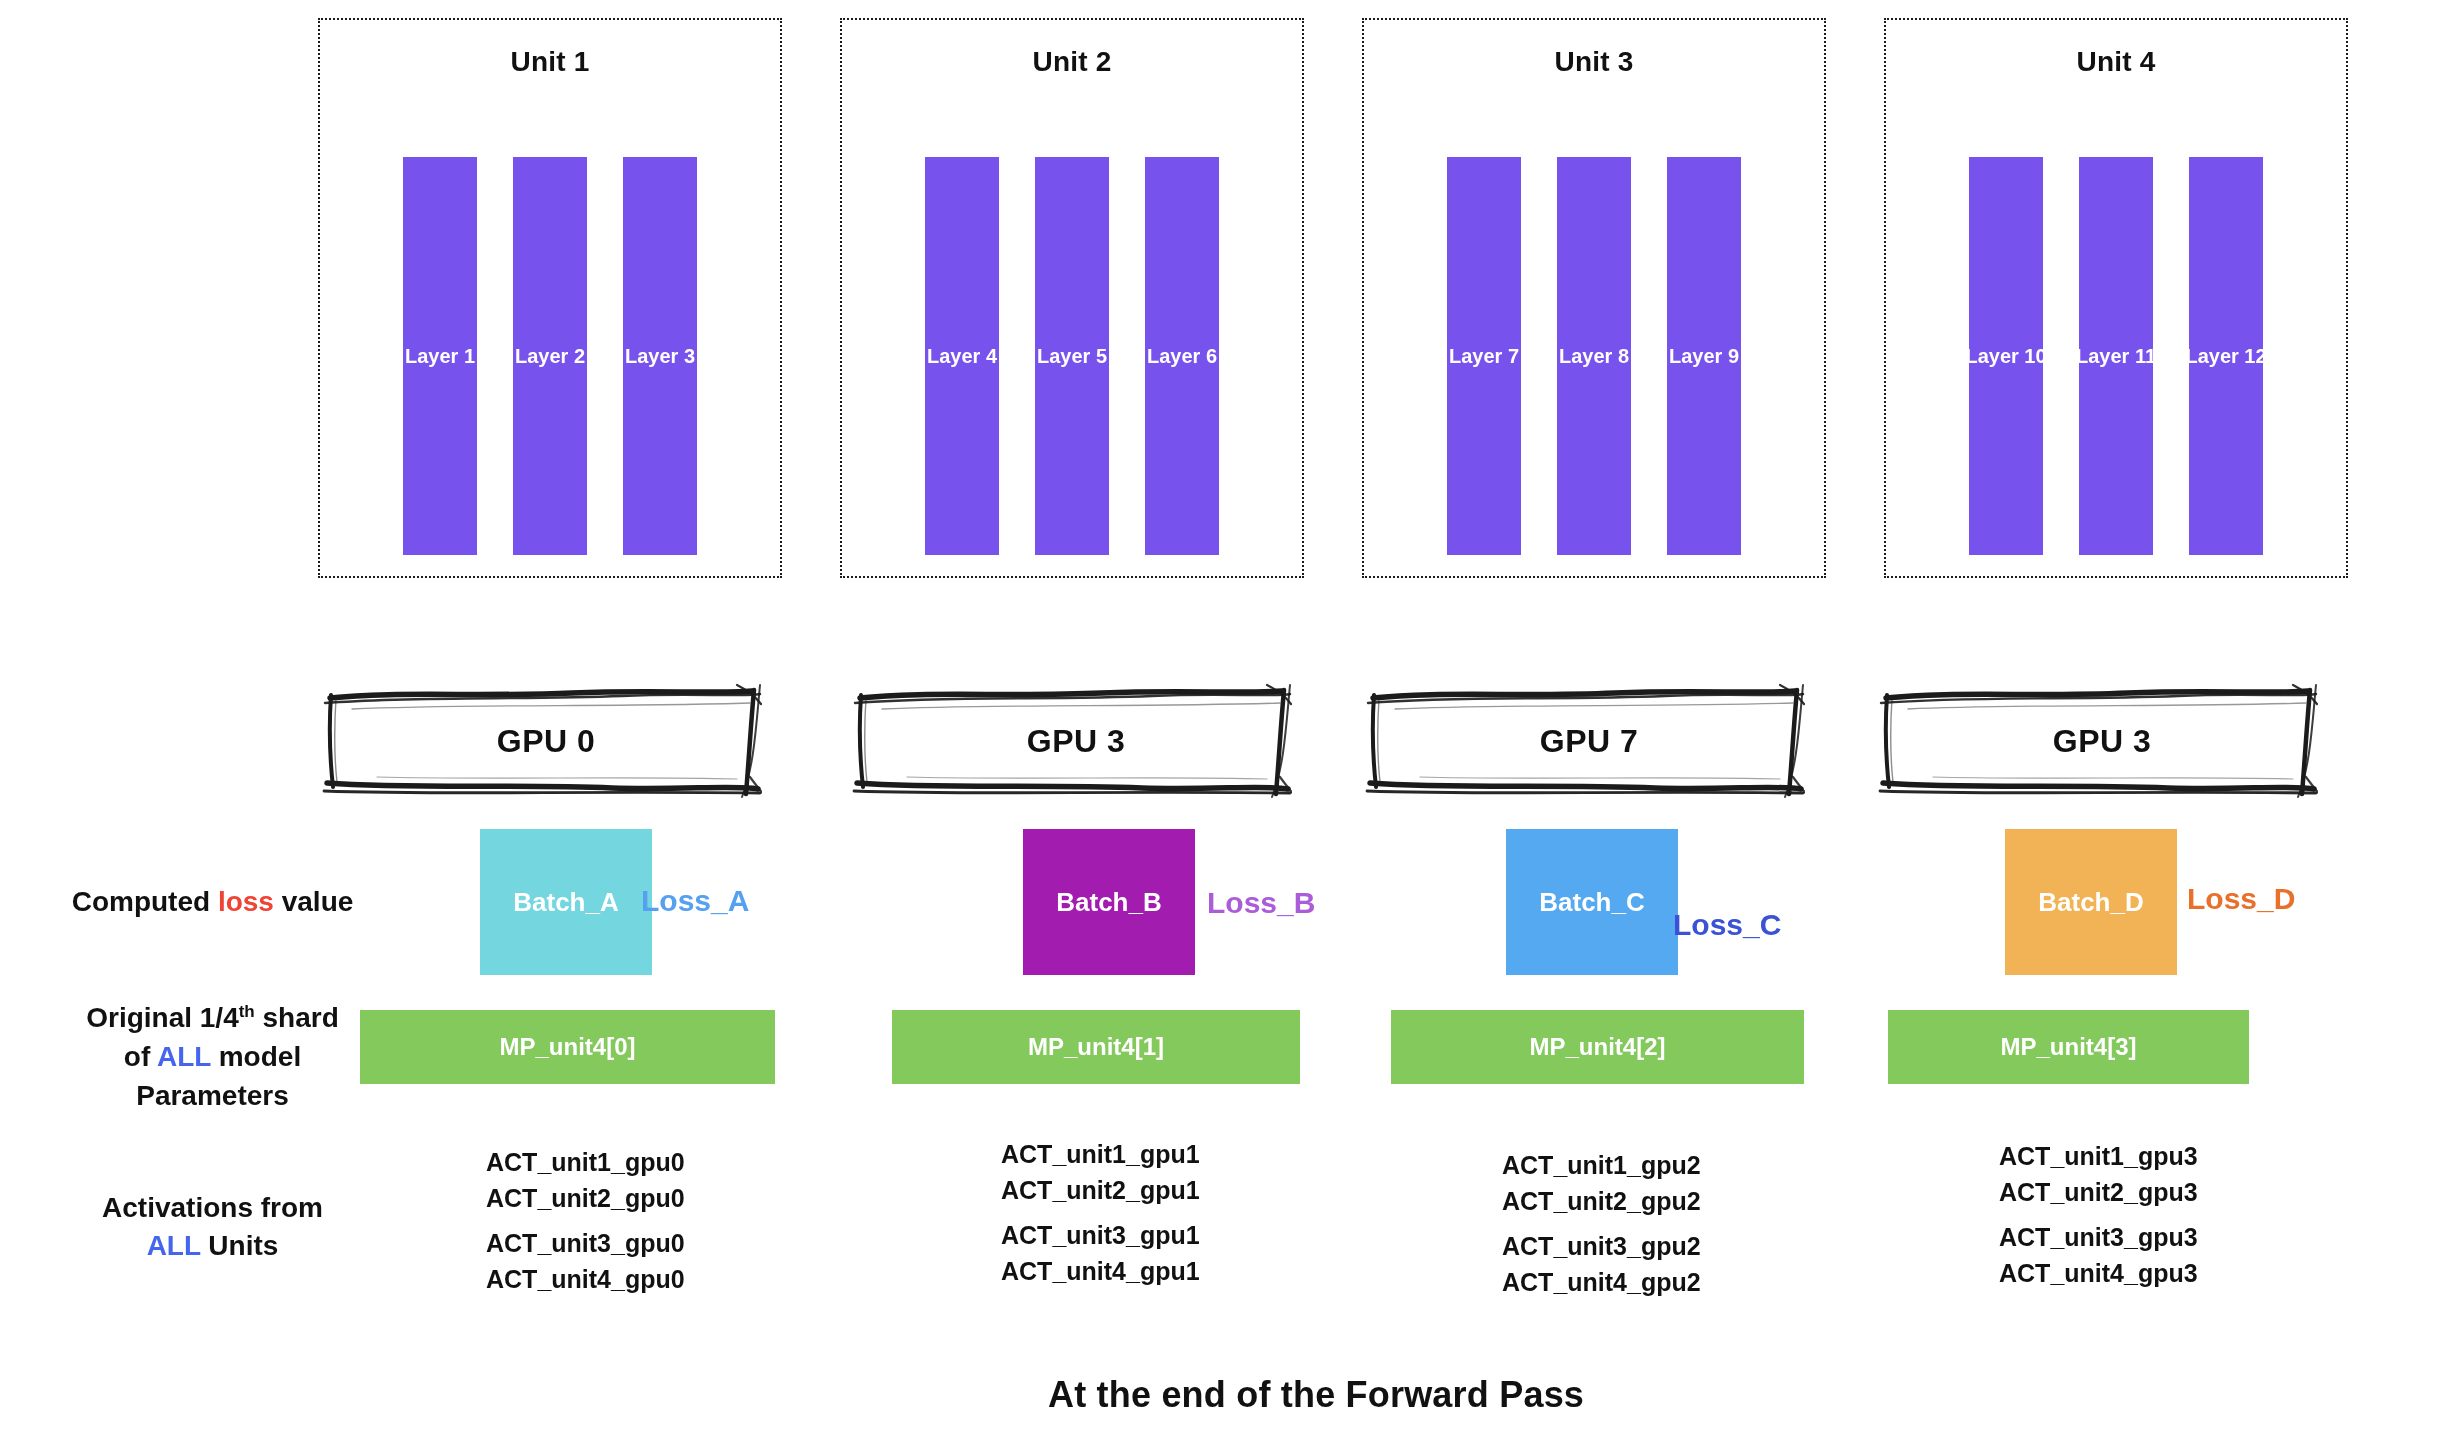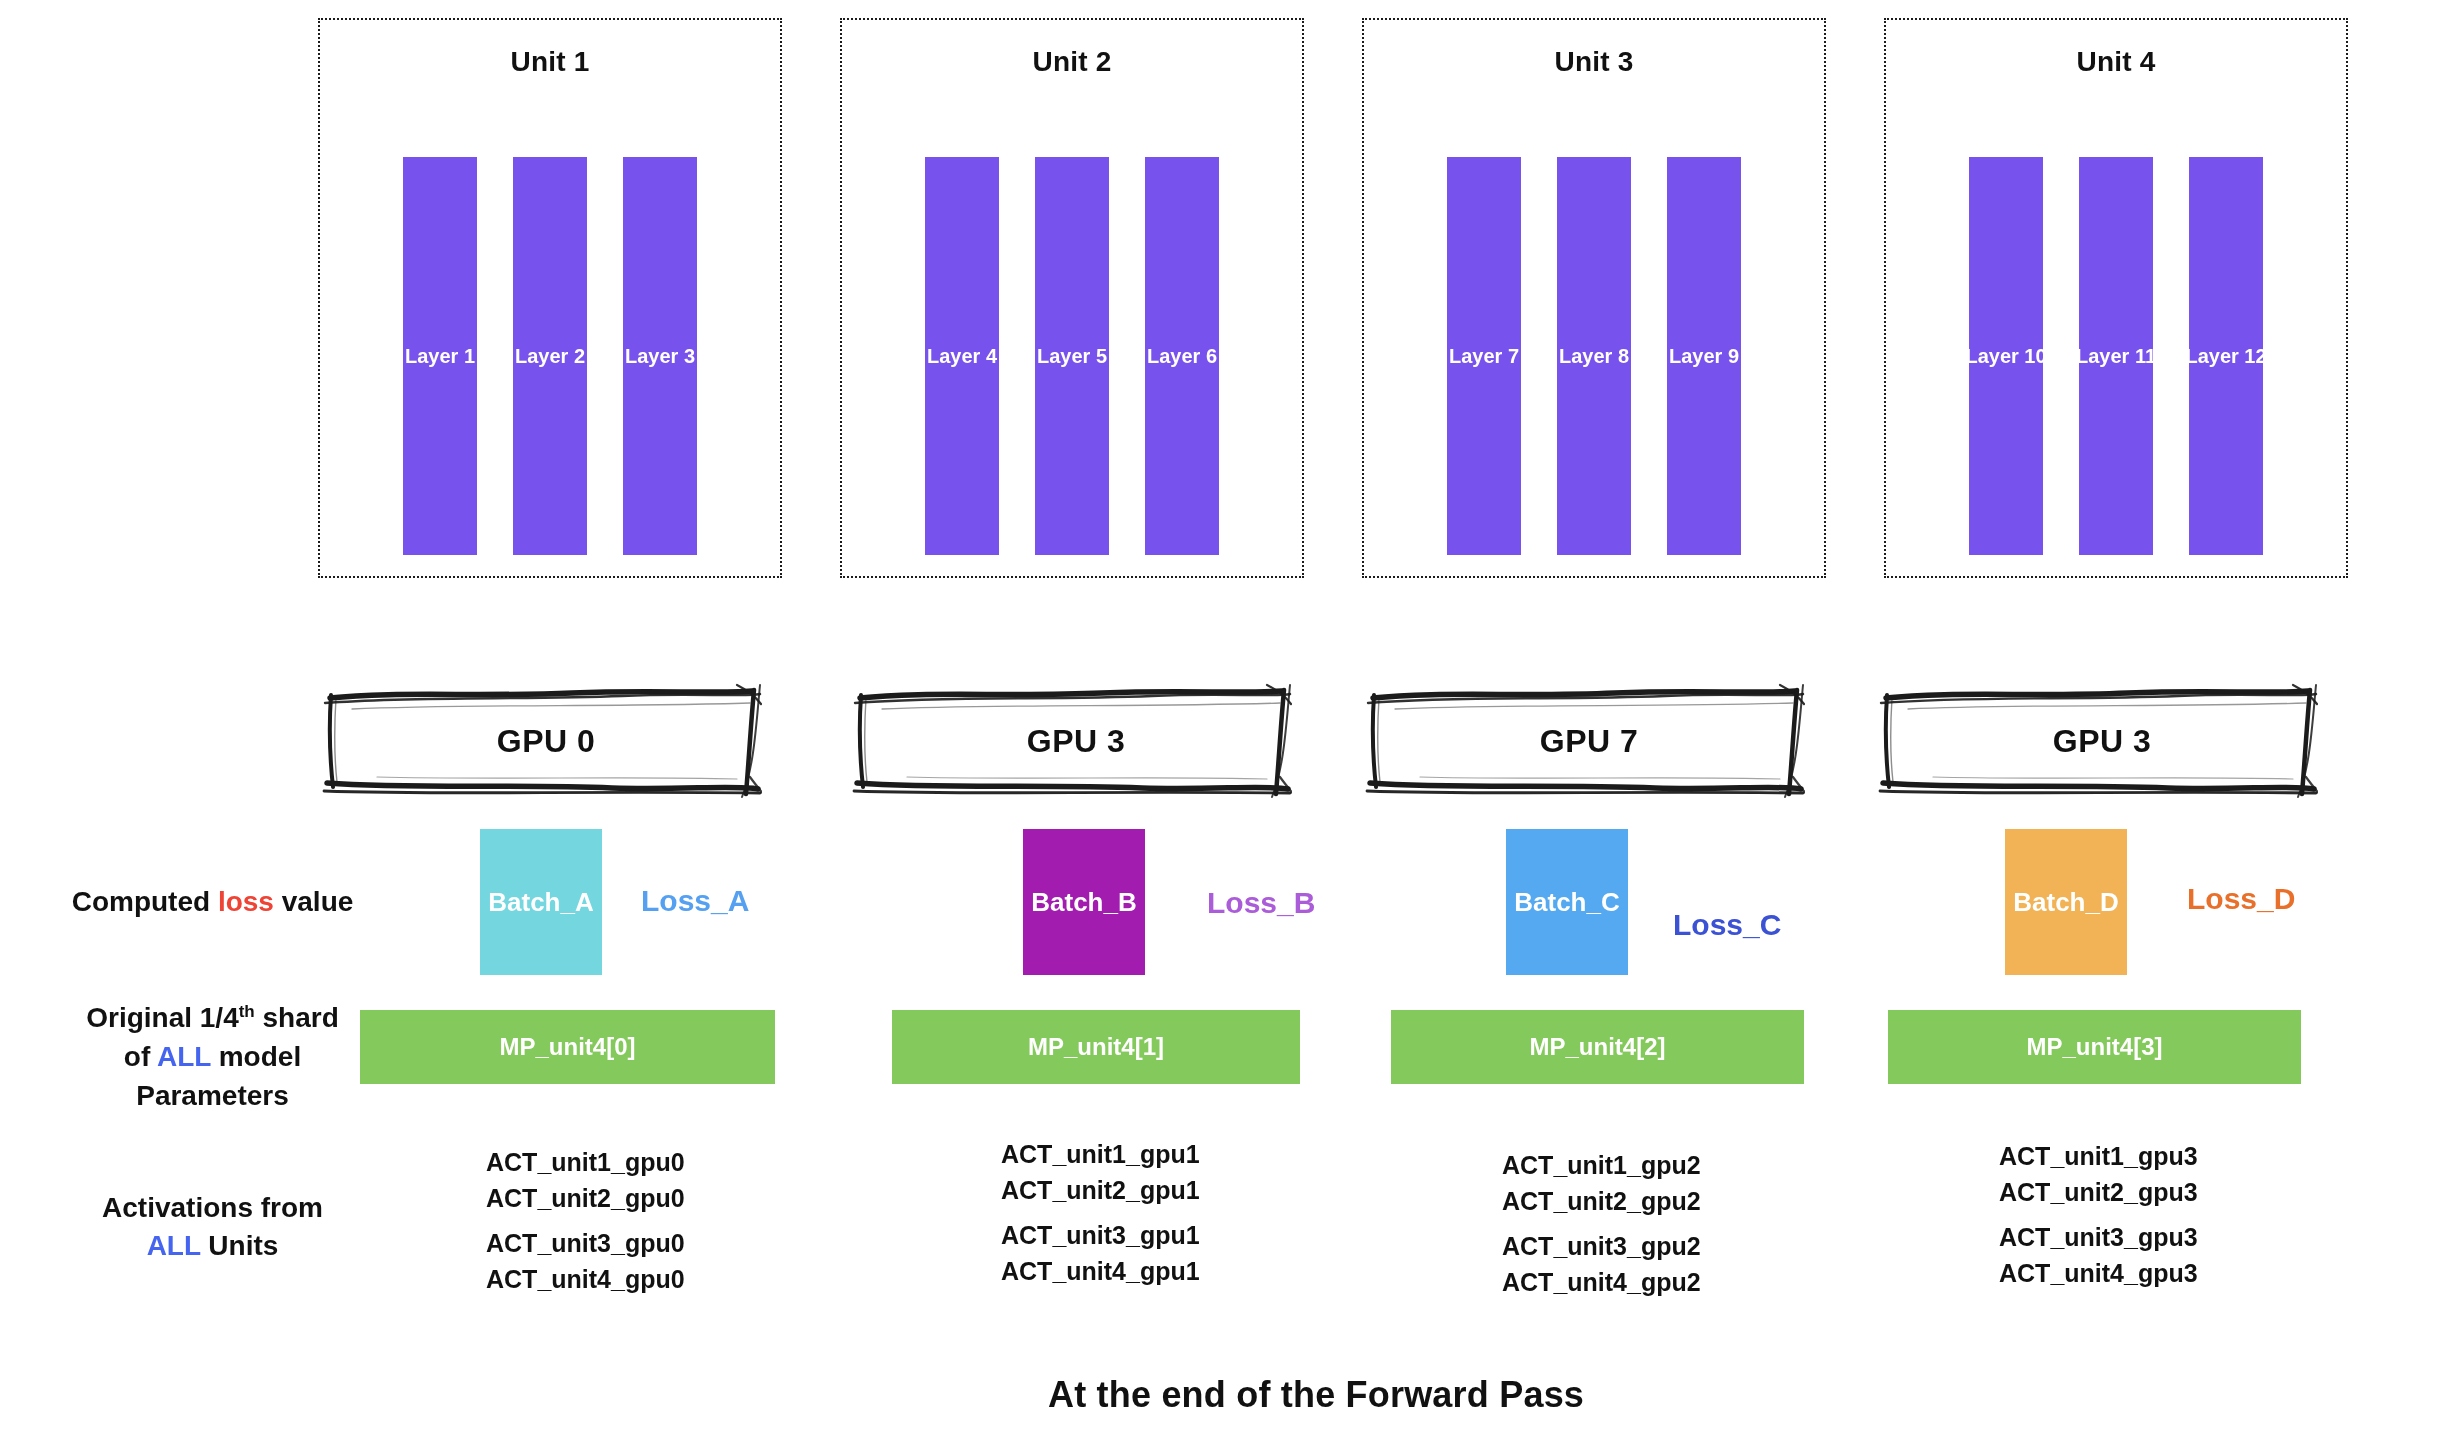--- a/index.html
+++ b/index.html
@@ -36,21 +36,21 @@
   .gpu{position:absolute;top:682px;width:440px;height:118px;}
   .g0{left:322px}.g1{left:852px}.g2{left:1365px}.g3{left:1878px}
   .gpu svg{position:absolute;left:0;top:0;width:100%;height:100%;}
   .gpu-label{
     position:absolute;left:4px;top:0;width:100%;height:100%;
     display:flex;align-items:center;justify-content:center;
     font-size:32px;letter-spacing:.5px;
   }
   
   .batch{
-    position:absolute;top:829px;width:122px;height:146px;
+    position:absolute;top:829px;width:172px;height:146px;
     display:flex;align-items:center;justify-content:center;
     color:#fff;font-size:26px;
   }
   .b0{left:480px;background:#74D6DF;}
   .b1{left:1023px;background:#a21caf;}
   .b2{left:1506px;background:#55A9F0;}
   .b3{left:2005px;background:#F2B356;}
   
   .loss{position:absolute;font-size:30px;white-space:nowrap;}
   .l0{left:641px;top:884px;color:#55A0F0;}
@@ -59,21 +59,21 @@
   .l3{left:2187px;top:882px;color:#E8702A;}
   
   .mp{
     position:absolute;top:1010px;height:74px;background:#84C95B;
     display:flex;align-items:center;justify-content:center;
     color:#fff;font-size:24px;
   }
   .m0{left:360px;width:415px;}
   .m1{left:892px;width:408px;}
   .m2{left:1391px;width:413px;}
-  .m3{left:1888px;width:413px;}
+  .m3{left:1888px;width:361px;}
   
   .acts{position:absolute;font-size:25px;}
   .acts div{line-height:36px;white-space:nowrap;}
   .acts div:nth-child(3){margin-top:9px;}
   .a0{left:472px;top:1144px;margin-left:14px;}
   .a1{left:1001px;top:1136px;}
   .a2{left:1502px;top:1147px;}
   .a3{left:1999px;top:1138px;}
   
   .rowlab{position:absolute;left:40px;width:345px;text-align:center;font-size:28px;}

